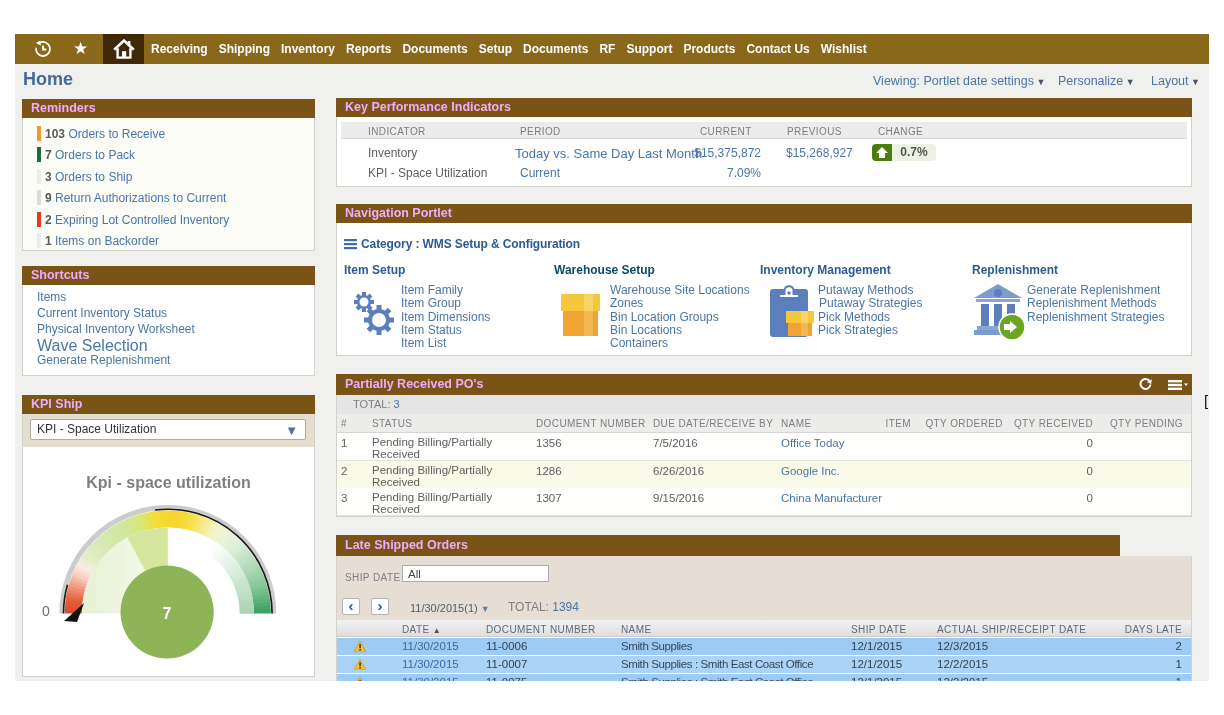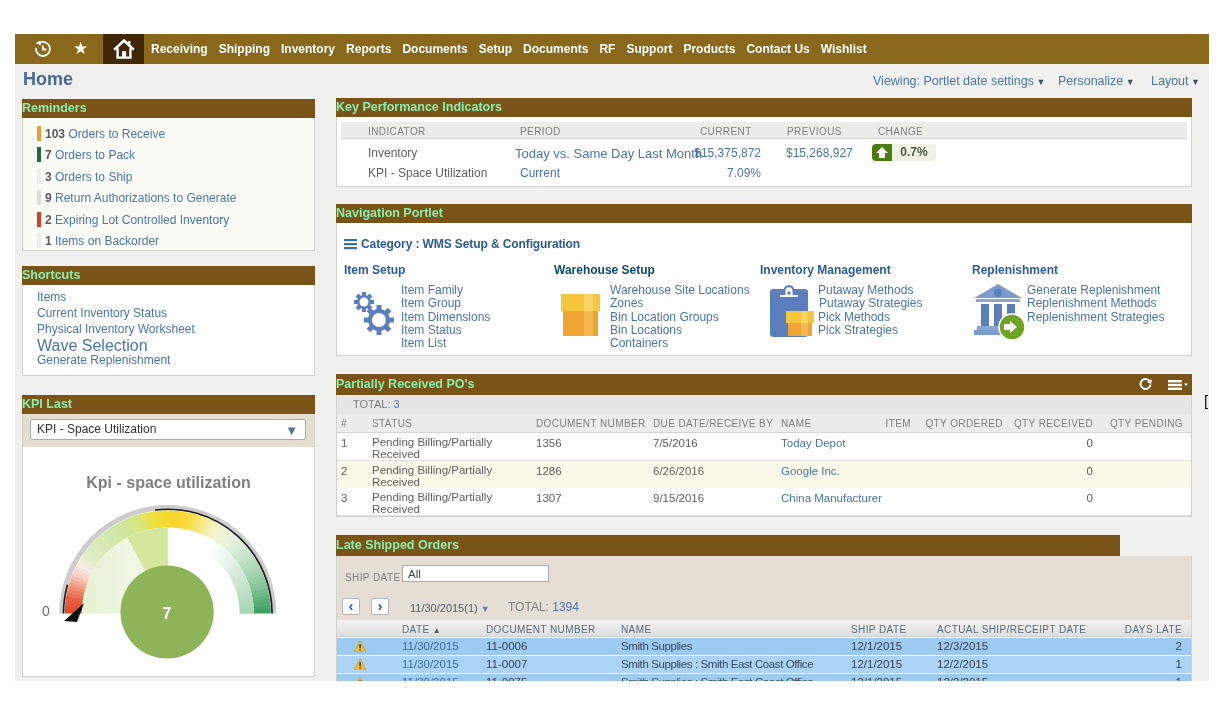--- a/index.html
+++ b/index.html
@@ -1,17 +1,17 @@
 <!DOCTYPE html>
 <html><head><meta charset="utf-8">
 <style>
 *{margin:0;padding:0;box-sizing:border-box}
 body{width:1224px;height:715px;background:#fff;font-family:"Liberation Sans",sans-serif;position:relative;overflow:hidden}
 .abs{position:absolute}
-.phdr{position:absolute;background:#7a5317;color:#86efac;font-weight:bold;font-size:12.5px;line-height:19px;padding-left:0}
+.phdr{position:absolute;background:#7a5317;color:#f0abfc;font-weight:bold;font-size:12.5px;line-height:19px;padding-left:9px}
 .link{color:#4a76a8}
 .b{font-weight:bold}
 .th{font-size:10px;color:#7d7e80;letter-spacing:0.4px;position:absolute}
 </style></head>
 <body>
 <div class="abs" style="left:15px;top:64px;width:1194px;height:617px;background:#f0f0ee"></div>
 
 <div class="abs" style="left:15px;top:34px;width:1194px;height:30px;background:#8a681b">
   <svg class="abs" style="left:19px;top:6px" width="18" height="18" viewBox="0 0 18 18">
     <path d="M 5.5 2.94 A 7 7 0 1 1 2.11 7.78" fill="none" stroke="#fff" stroke-width="1.8"></path>
@@ -46,35 +46,35 @@
 <div class="abs" style="left:23px;top:69px;font-size:18px;font-weight:bold;color:#456a93">Home</div>
 <div class="abs" style="left:873px;top:74px;font-size:12.5px;color:#4a76a8">Viewing: Portlet date settings<span style="color:#44546a;font-size:9px">&nbsp;▼</span></div>
 <div class="abs" style="left:1058px;top:74px;font-size:12.5px;color:#4a76a8">Personalize<span style="color:#44546a;font-size:9px">&nbsp;▼</span></div>
 <div class="abs" style="left:1151px;top:74px;font-size:12.5px;color:#4a76a8">Layout<span style="color:#44546a;font-size:9px">&nbsp;▼</span></div>
 
 <div class="phdr" style="left:22px;top:99px;width:293px;height:19px">Reminders</div>
 <div class="abs" style="left:22px;top:118px;width:293px;height:133px;background:#fcfcf7;border:1px solid #d2d2cc;border-top:0">
 <div class="abs" style="left:14px;top:8px;display:flex;align-items:center;font-size:12px"><div style="width:4px;height:15px;background:#ef9a31;margin-right:4px"></div><span class="b" style="color:#595959">103</span>&nbsp;<span class="link">Orders to Receive</span></div>
 <div class="abs" style="left:14px;top:29px;display:flex;align-items:center;font-size:12px"><div style="width:4px;height:15px;background:#1e6d41;margin-right:4px"></div><span class="b" style="color:#595959">7</span>&nbsp;<span class="link">Orders to Pack</span></div>
 <div class="abs" style="left:14px;top:51px;display:flex;align-items:center;font-size:12px"><div style="width:4px;height:15px;background:#ececec;margin-right:4px"></div><span class="b" style="color:#595959">3</span>&nbsp;<span class="link">Orders to Ship</span></div>
-<div class="abs" style="left:14px;top:72px;display:flex;align-items:center;font-size:12px"><div style="width:4px;height:15px;background:#dcdcdc;margin-right:4px"></div><span class="b" style="color:#595959">9</span>&nbsp;<span class="link">Return Authorizations to Generate</span></div>
+<div class="abs" style="left:14px;top:72px;display:flex;align-items:center;font-size:12px"><div style="width:4px;height:15px;background:#dcdcdc;margin-right:4px"></div><span class="b" style="color:#595959">9</span>&nbsp;<span class="link">Return Authorizations to Current</span></div>
 <div class="abs" style="left:14px;top:94px;display:flex;align-items:center;font-size:12px"><div style="width:4px;height:15px;background:#e23a22;margin-right:4px"></div><span class="b" style="color:#595959">2</span>&nbsp;<span class="link">Expiring Lot Controlled Inventory</span></div>
 <div class="abs" style="left:14px;top:115px;display:flex;align-items:center;font-size:12px"><div style="width:4px;height:15px;background:#ececec;margin-right:4px"></div><span class="b" style="color:#595959">1</span>&nbsp;<span class="link">Items on Backorder</span></div>
 </div>
 
 <div class="phdr" style="left:22px;top:266px;width:293px;height:19px">Shortcuts</div>
 <div class="abs" style="left:22px;top:285px;width:293px;height:91px;background:#fff;border:1px solid #d2d2cc;border-top:0">
 <div class="abs link" style="left:14px;top:5px;font-size:12px">Items</div>
 <div class="abs link" style="left:14px;top:21px;font-size:12px">Current Inventory Status</div>
 <div class="abs link" style="left:14px;top:37px;font-size:12px">Physical Inventory Worksheet</div>
 <div class="abs link" style="left:14px;top:52px;font-size:16px">Wave Selection</div>
 <div class="abs link" style="left:14px;top:68px;font-size:12px">Generate Replenishment</div>
 </div>
 
-<div class="phdr" style="left:22px;top:395px;width:293px;height:19px">KPI Last</div>
+<div class="phdr" style="left:22px;top:395px;width:293px;height:19px">KPI Ship</div>
 <div class="abs" style="left:22px;top:414px;width:293px;height:263px;background:#fff;border:1px solid #d2d2cc;border-top:0">
   <div class="abs" style="left:0;top:0;width:291px;height:33px;background:#e5decf"></div>
   <div class="abs" style="left:7px;top:5px;width:276px;height:21px;background:#fff;border:1px solid #ababab;border-radius:2px;font-size:12px;color:#333;line-height:19px;padding-left:6px">KPI - Space Utilization
     <span class="abs" style="right:7px;top:1px;color:#5470a0;font-size:13px">▼</span>
   </div>
   <div class="abs" style="left:0;top:60px;width:291px;text-align:center;font-size:16px;font-weight:bold;color:#7f7f7f">Kpi - space utilization</div>
 </div>
 <svg width="256" height="170" style="position:absolute;left:40px;top:497px">
     <defs>
       <linearGradient id="wash" x1="0" y1="0" x2="1" y2="0">
@@ -346,21 +346,21 @@
   <div class="th" style="left:444px;top:23px">NAME</div>
   <div class="th" style="left:534px;top:23px;width:40px;text-align:right">ITEM</div>
   <div class="th" style="left:586px;top:23px;width:80px;text-align:right">QTY ORDERED</div>
   <div class="th" style="left:672px;top:23px;width:84px;text-align:right">QTY RECEIVED</div>
   <div class="th" style="left:762px;top:23px;width:84px;text-align:right">QTY PENDING</div>
 <div class="abs" style="left:0;top:38px;width:854px;height:28px;background:#fefefc;border-bottom:1px solid #e3e3e3"></div>
 <div class="abs" style="left:4px;top:42px;font-size:11.5px;color:#606060">1</div>
 <div class="abs" style="left:35px;top:42px;width:130px;font-size:11.5px;color:#606060;line-height:11.5px">Pending Billing/Partially Received</div>
 <div class="abs" style="left:199px;top:42px;font-size:11.5px;color:#606060">1356</div>
 <div class="abs" style="left:316px;top:42px;font-size:11.5px;color:#606060">7/5/2016</div>
-<div class="abs link" style="left:444px;top:42px;font-size:11.5px">Today Depot</div>
+<div class="abs link" style="left:444px;top:42px;font-size:11.5px">Office Today</div>
 <div class="abs" style="left:706px;top:42px;width:50px;text-align:right;font-size:11.5px;color:#606060">0</div>
 <div class="abs" style="left:0;top:66px;width:854px;height:28px;background:#fafae8;border-bottom:1px solid #e3e3e3"></div>
 <div class="abs" style="left:4px;top:70px;font-size:11.5px;color:#606060">2</div>
 <div class="abs" style="left:35px;top:70px;width:130px;font-size:11.5px;color:#606060;line-height:11.5px">Pending Billing/Partially Received</div>
 <div class="abs" style="left:199px;top:70px;font-size:11.5px;color:#606060">1286</div>
 <div class="abs" style="left:316px;top:70px;font-size:11.5px;color:#606060">6/26/2016</div>
 <div class="abs link" style="left:444px;top:70px;font-size:11.5px">Google Inc.</div>
 <div class="abs" style="left:706px;top:70px;width:50px;text-align:right;font-size:11.5px;color:#606060">0</div>
 <div class="abs" style="left:0;top:93px;width:854px;height:28px;background:#fefefc;border-bottom:1px solid #e3e3e3"></div>
 <div class="abs" style="left:4px;top:97px;font-size:11.5px;color:#606060">3</div>

